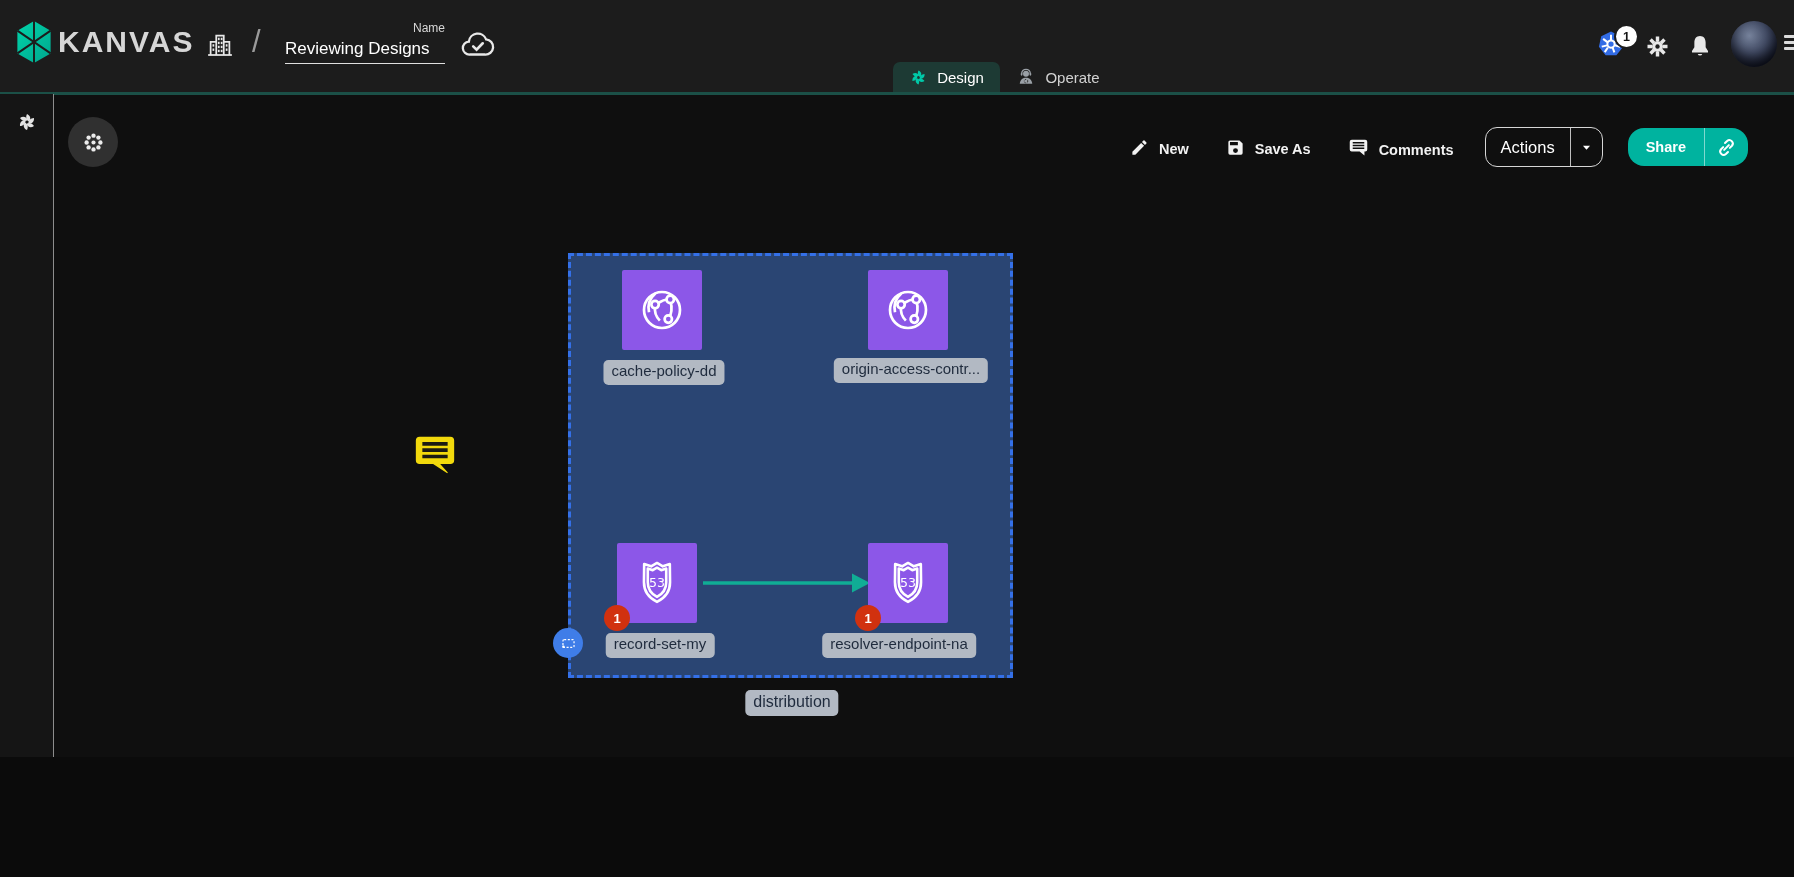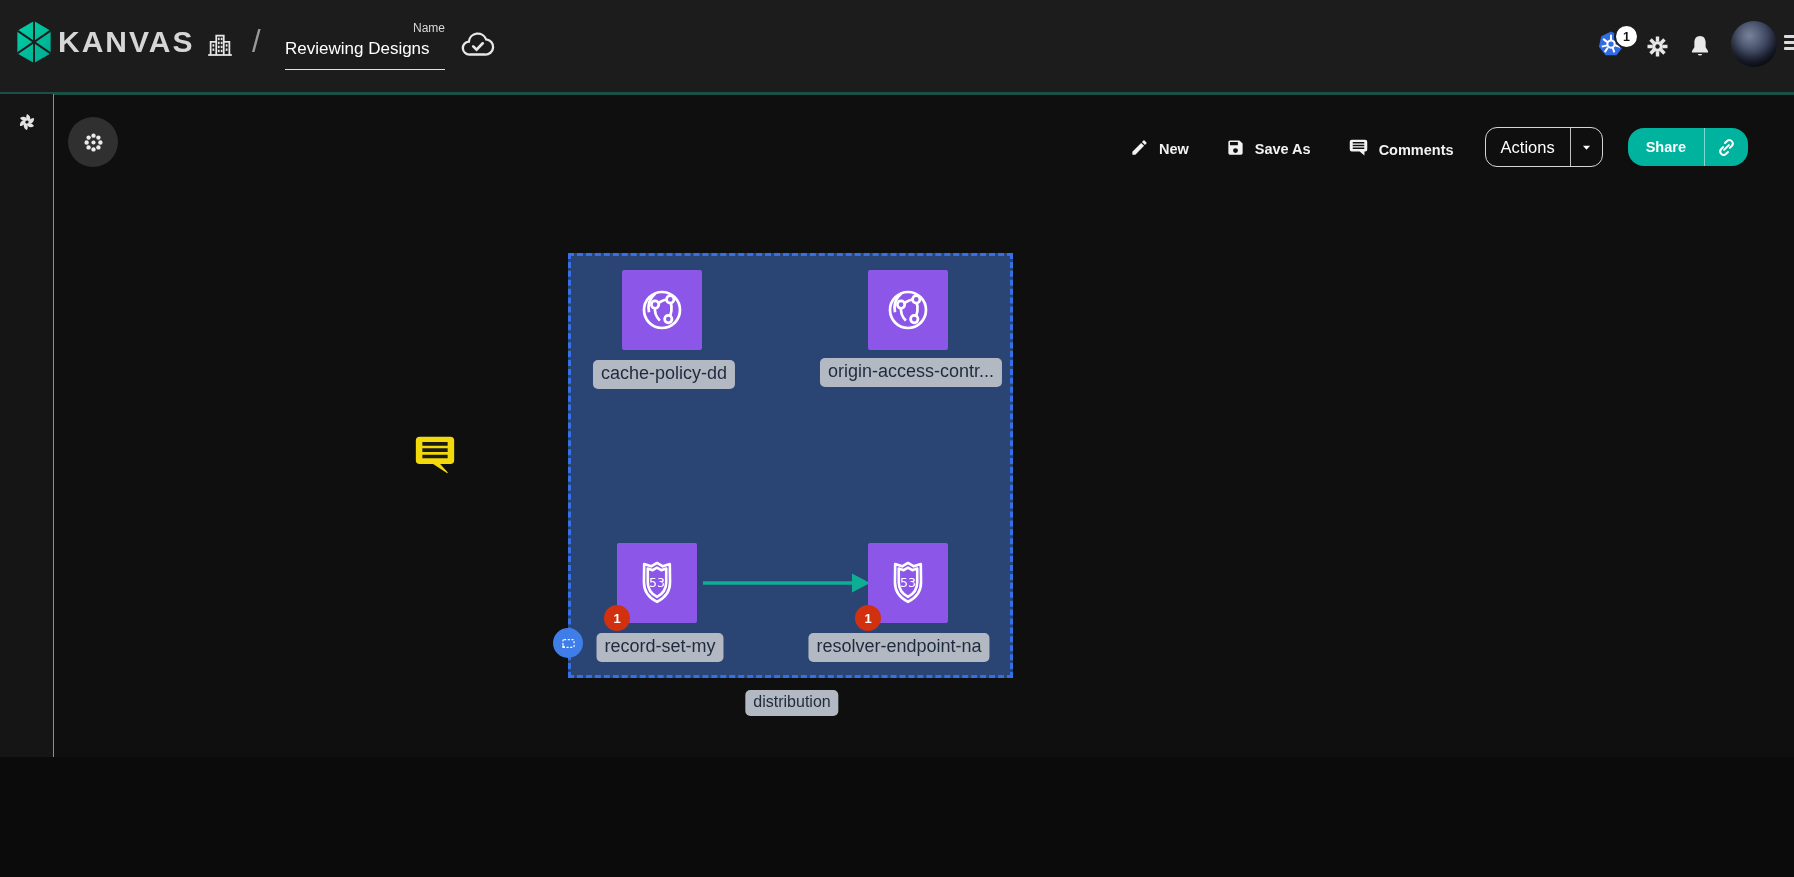--- a/index.html
+++ b/index.html
@@ -11,21 +11,21 @@
   
   .header{position:absolute;left:0;top:0;width:100%;height:92px;background:#1c1c1c;}
   .teal-line{position:absolute;left:0;top:92px;width:100%;height:2.5px;background:#1b5047;}
   .brand-text{position:absolute;left:58px;top:25px;font-size:30px;font-weight:800;letter-spacing:2px;color:#d6d6d6;}
   .logo{position:absolute;left:13px;top:19px;width:42px;height:46px;}
   .hbtn{background:none;border:none;padding:0;cursor:pointer;color:#e8e8e8;}
   .slash{position:absolute;left:252px;top:24px;font-size:31px;font-weight:300;color:#9a9a9a;}
   .name-group{position:absolute;left:285px;top:21px;}
   .name-label{font-size:12px;color:#d8d8d8;margin-bottom:2px;text-align:right;}
   .name-input{display:block;width:160px;background:transparent;border:none;border-bottom:1.5px solid #e0e0e0;
-              color:#fff;font-size:17px;font-family:inherit;padding:2px 0 10px 0;outline:none;}
+              color:#fff;font-size:17px;font-family:inherit;padding:2px 0 4px 0;outline:none;}
   
   .tabs{position:absolute;left:893px;bottom:0;display:flex;align-items:flex-end;}
   .tab{display:flex;align-items:center;justify-content:center;gap:9px;height:30px;border:none;cursor:pointer;
        background:transparent;font-family:inherit;}
   .tab.active{width:107px;background:#1d3a34;border-radius:7px 7px 0 0;}
   .tab.idle{width:116px;}
   .tab .tlabel{font-size:15px;color:#fff;}
   .tab.idle .tlabel{color:#d2d2d2;}
   
   .k8s-btn{position:absolute;left:1596px;top:28px;width:30px;height:32px;}
@@ -59,21 +59,21 @@
   .share-btn{display:flex;height:38px;border-radius:16px;overflow:hidden;background:#00B39F;cursor:pointer;}
   .share-main{display:flex;align-items:center;padding:0 18px;font-size:14.5px;font-weight:bold;color:#fff;}
   .share-div{width:1px;background:rgba(255,255,255,.5);}
   .share-link{width:43px;display:flex;align-items:center;justify-content:center;color:#fff;}
 
   
   .group{position:absolute;left:568px;top:253px;width:445px;height:425px;box-sizing:border-box;
          background:#2a4573;border:3px dashed #3470E8;cursor:move;}
   .node{position:absolute;width:80px;height:80px;background:#8C57E8;display:flex;align-items:center;
         justify-content:center;color:#fff;cursor:pointer;border-radius:2px;}
-  .chip{position:absolute;transform:translateX(-50%);background:#b2b9c3;color:#1f2b3d;font-size:18px;
+  .chip{position:absolute;transform:translateX(-50%);background:#b2b9c3;color:#1f2b3d;font-size:15px;
         padding:2px 8px 4px 8px;border-radius:5px;white-space:nowrap;cursor:pointer;line-height:1.25;}
   .nbadge{position:absolute;left:-13px;top:62px;width:26px;height:26px;border-radius:50%;background:#D1310F;
           color:#fff;font-size:13px;font-weight:bold;display:flex;align-items:center;justify-content:center;}
   .edge-svg{position:absolute;left:0;top:0;pointer-events:none;}
   .handle{position:absolute;left:-18px;top:372px;width:30px;height:30px;border-radius:50%;background:#3f7de8;
           display:flex;align-items:center;justify-content:center;color:#fff;cursor:pointer;}
   .dist-chip{position:absolute;left:792px;top:690px;font-size:16px;}
   .comment-marker{position:absolute;left:412px;top:431px;width:46px;height:46px;cursor:pointer;}
 
   
@@ -352,20 +352,34 @@
       <div class="name-label">Name</div>
       <input class="name-input" type="text" value="Reviewing Designs" style="">
     </div>
     <button class="hbtn abs" style="left:459px;top:26px;">
       <svg class="ic" width="37" height="37">
           <use href="#i-cloudcheck"></use>
         </svg>
     </button>
 
     
+    <nav class="tabs">
+      <button class="tab active">
+        <svg class="ic" width="19" height="19" style="color:#00C9A8">
+            <use href="#i-spiral"></use>
+          </svg>
+        <span class="tlabel">Design</span>
+      </button>
+      <button class="tab idle">
+        <svg class="ic" width="20" height="20" style="color:#9aa0a6">
+            <use href="#i-person"></use>
+          </svg>
+        <span class="tlabel">Operate</span>
+      </button>
+    </nav>
 
     
     <button class="hbtn k8s-btn">
       <svg class="ic" width="30" height="32" viewBox="0 0 24 24">
         <use href="#i-hepta" style="color:#326CE5"></use>
           <use href="#i-wheel" style="color:#fff"></use>
       </svg>
     </button>
     <div class="k8s-badge">1</div>
     <button class="hbtn gear-btn">

